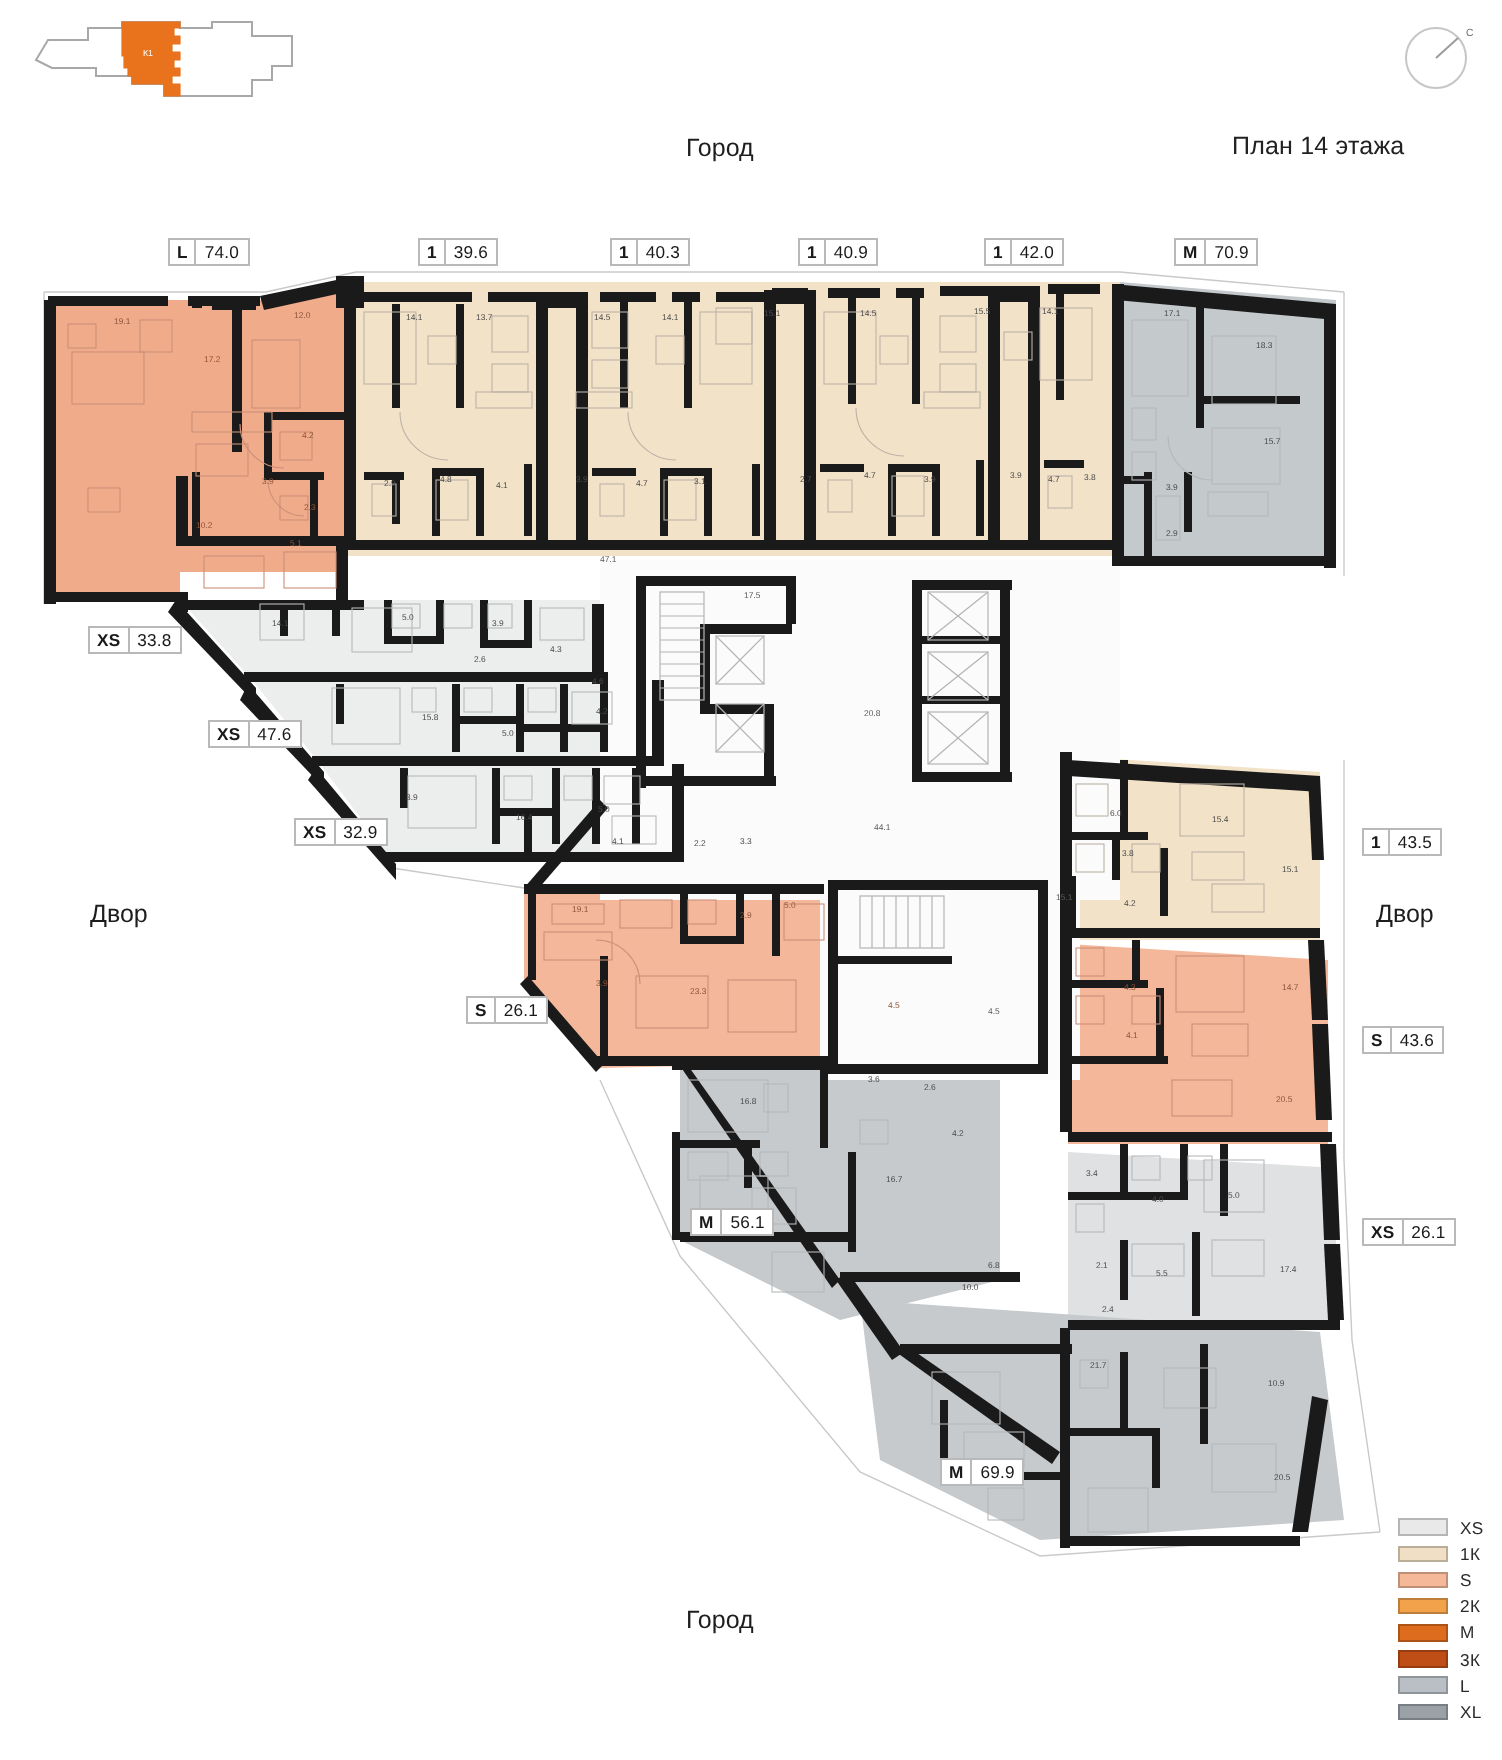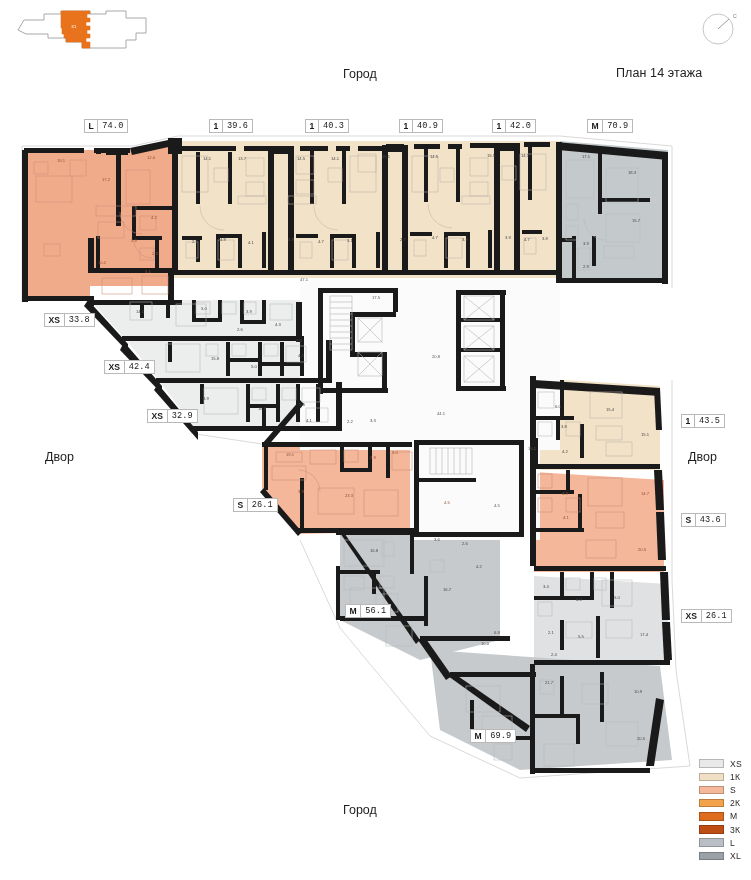--- a/index.html
+++ b/index.html
@@ -67,21 +67,20 @@
     padding: 0 3.5px;
     border-right: 1px solid #b9b9b9;
     display: flex; align-items: center;
     font-weight: 600;
     letter-spacing: .1px;
   }
   .tag .t-area {
     padding: 0 4px;
     display: flex; align-items: center;
     letter-spacing: .1px;
-    font-family: Liberation Mono, monospace;
   }
 
   
   #plan-canvas {
     position: absolute;
     left: 0; top: 0;
     width: 751px; height: 880px;
   }
 
   
@@ -708,21 +707,21 @@
       <div class="tag" style="left: 587px; top: 119px;">
         <span class="t-type">M</span>
         <span class="t-area">70.9</span>
       </div>
       <div class="tag" style="left: 44px; top: 313px;">
         <span class="t-type">XS</span>
         <span class="t-area">33.8</span>
       </div>
       <div class="tag" style="left: 104px; top: 360px;">
         <span class="t-type">XS</span>
-        <span class="t-area">42.4</span>
+        <span class="t-area">47.6</span>
       </div>
       <div class="tag" style="left: 147px; top: 409px;">
         <span class="t-type">XS</span>
         <span class="t-area">32.9</span>
       </div>
       <div class="tag" style="left: 233px; top: 498px;">
         <span class="t-type">S</span>
         <span class="t-area">26.1</span>
       </div>
       <div class="tag" style="left: 345px; top: 604px;">

